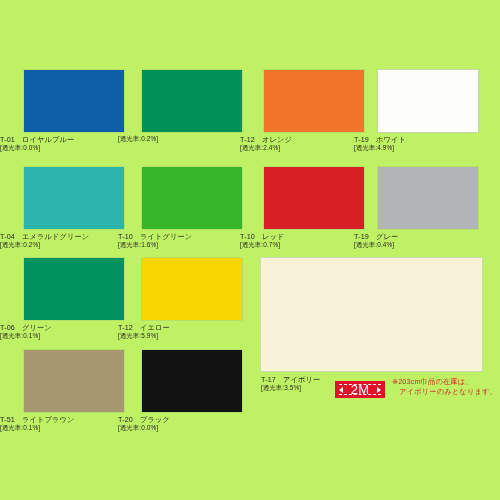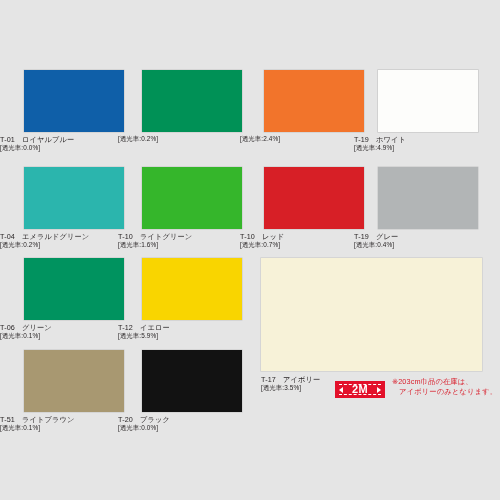--- a/index.html
+++ b/index.html
@@ -15,21 +15,21 @@
     overflow: hidden;
     position: relative;
   }
 
   #sheet {
     position: absolute;
     left: 0;
     top: 0;
     width: 500px;
     height: 500px;
-    background: #e5e5e5;
+    background: #bef264;
   }
 
   
   .cell {
     position: absolute;
   }
 
   .chip {
     position: absolute;
     left: 0;
@@ -107,22 +107,22 @@
     display: flex;
     align-items: center;
     justify-content: center;
     width: 42px;
     height: 9px;
     border-top: 0.8px dashed #ffffff;
     border-bottom: 0.8px dashed #ffffff;
     position: relative;
   }
   #badge-2m .badge-text {
-    font-size: 11px;
-    font-weight: bold;
+    font-size: 13px;
+    font-weight: normal;
     color: #ffffff;
     letter-spacing: 0.3px;
     line-height: 9px;
     text-align: center;
   }
   .arrow {
     position: absolute;
     width: 0;
     height: 0;
     top: 50%;
@@ -172,20 +172,21 @@
       </div>
       <div class="cell" style="left: 142px; top: 70px;">
         <div class="chip" style="background: rgb(0, 145, 86);"></div>
         <div class="caption">
           <div class="trans-line">[透光率:0.2%]</div>
         </div>
       </div>
       <div class="cell" style="left: 264px; top: 70px;">
         <div class="chip" style="background: rgb(242, 116, 43);"></div>
         <div class="caption">
+          <div class="code-line"><span class="code">T-12</span><span class="cname">オレンジ</span></div>
           <div class="trans-line">[透光率:2.4%]</div>
         </div>
       </div>
       <div class="cell" style="left: 378px; top: 70px;">
         <div class="chip bordered" style="background: rgb(253, 253, 251);"></div>
         <div class="caption">
           <div class="code-line"><span class="code">T-19</span><span class="cname">ホワイト</span></div>
           <div class="trans-line">[透光率:4.9%]</div>
         </div>
       </div>

